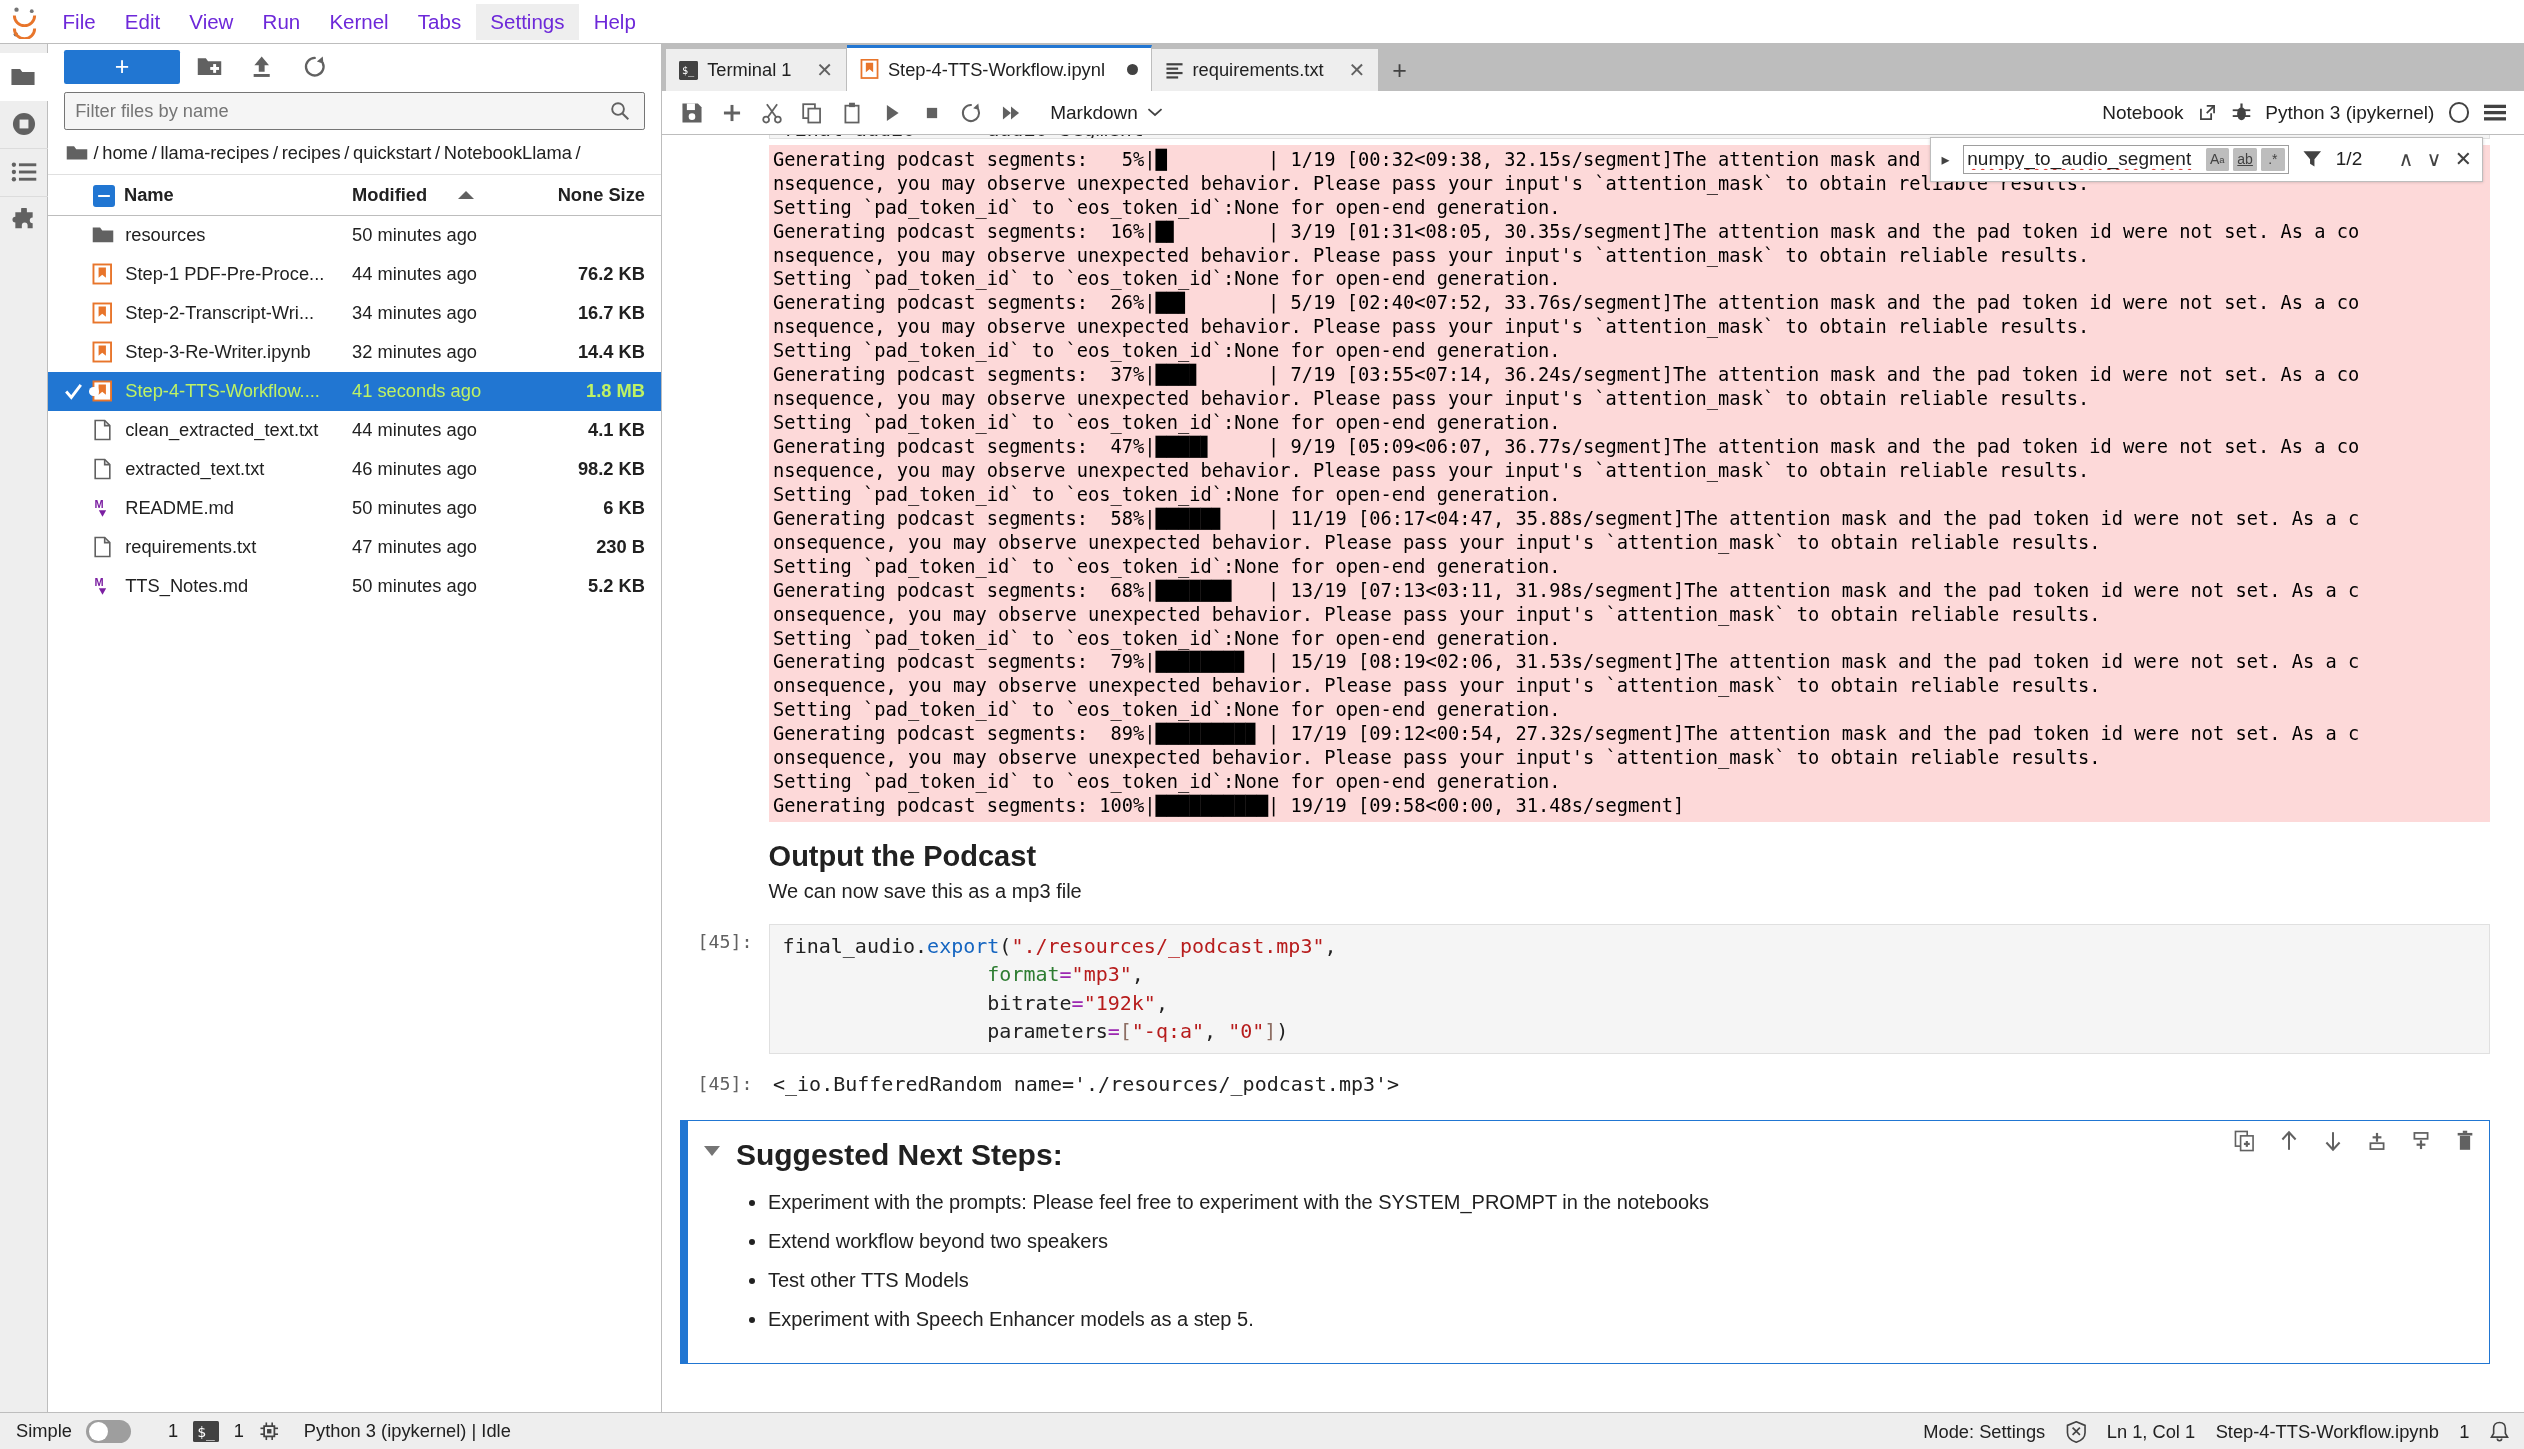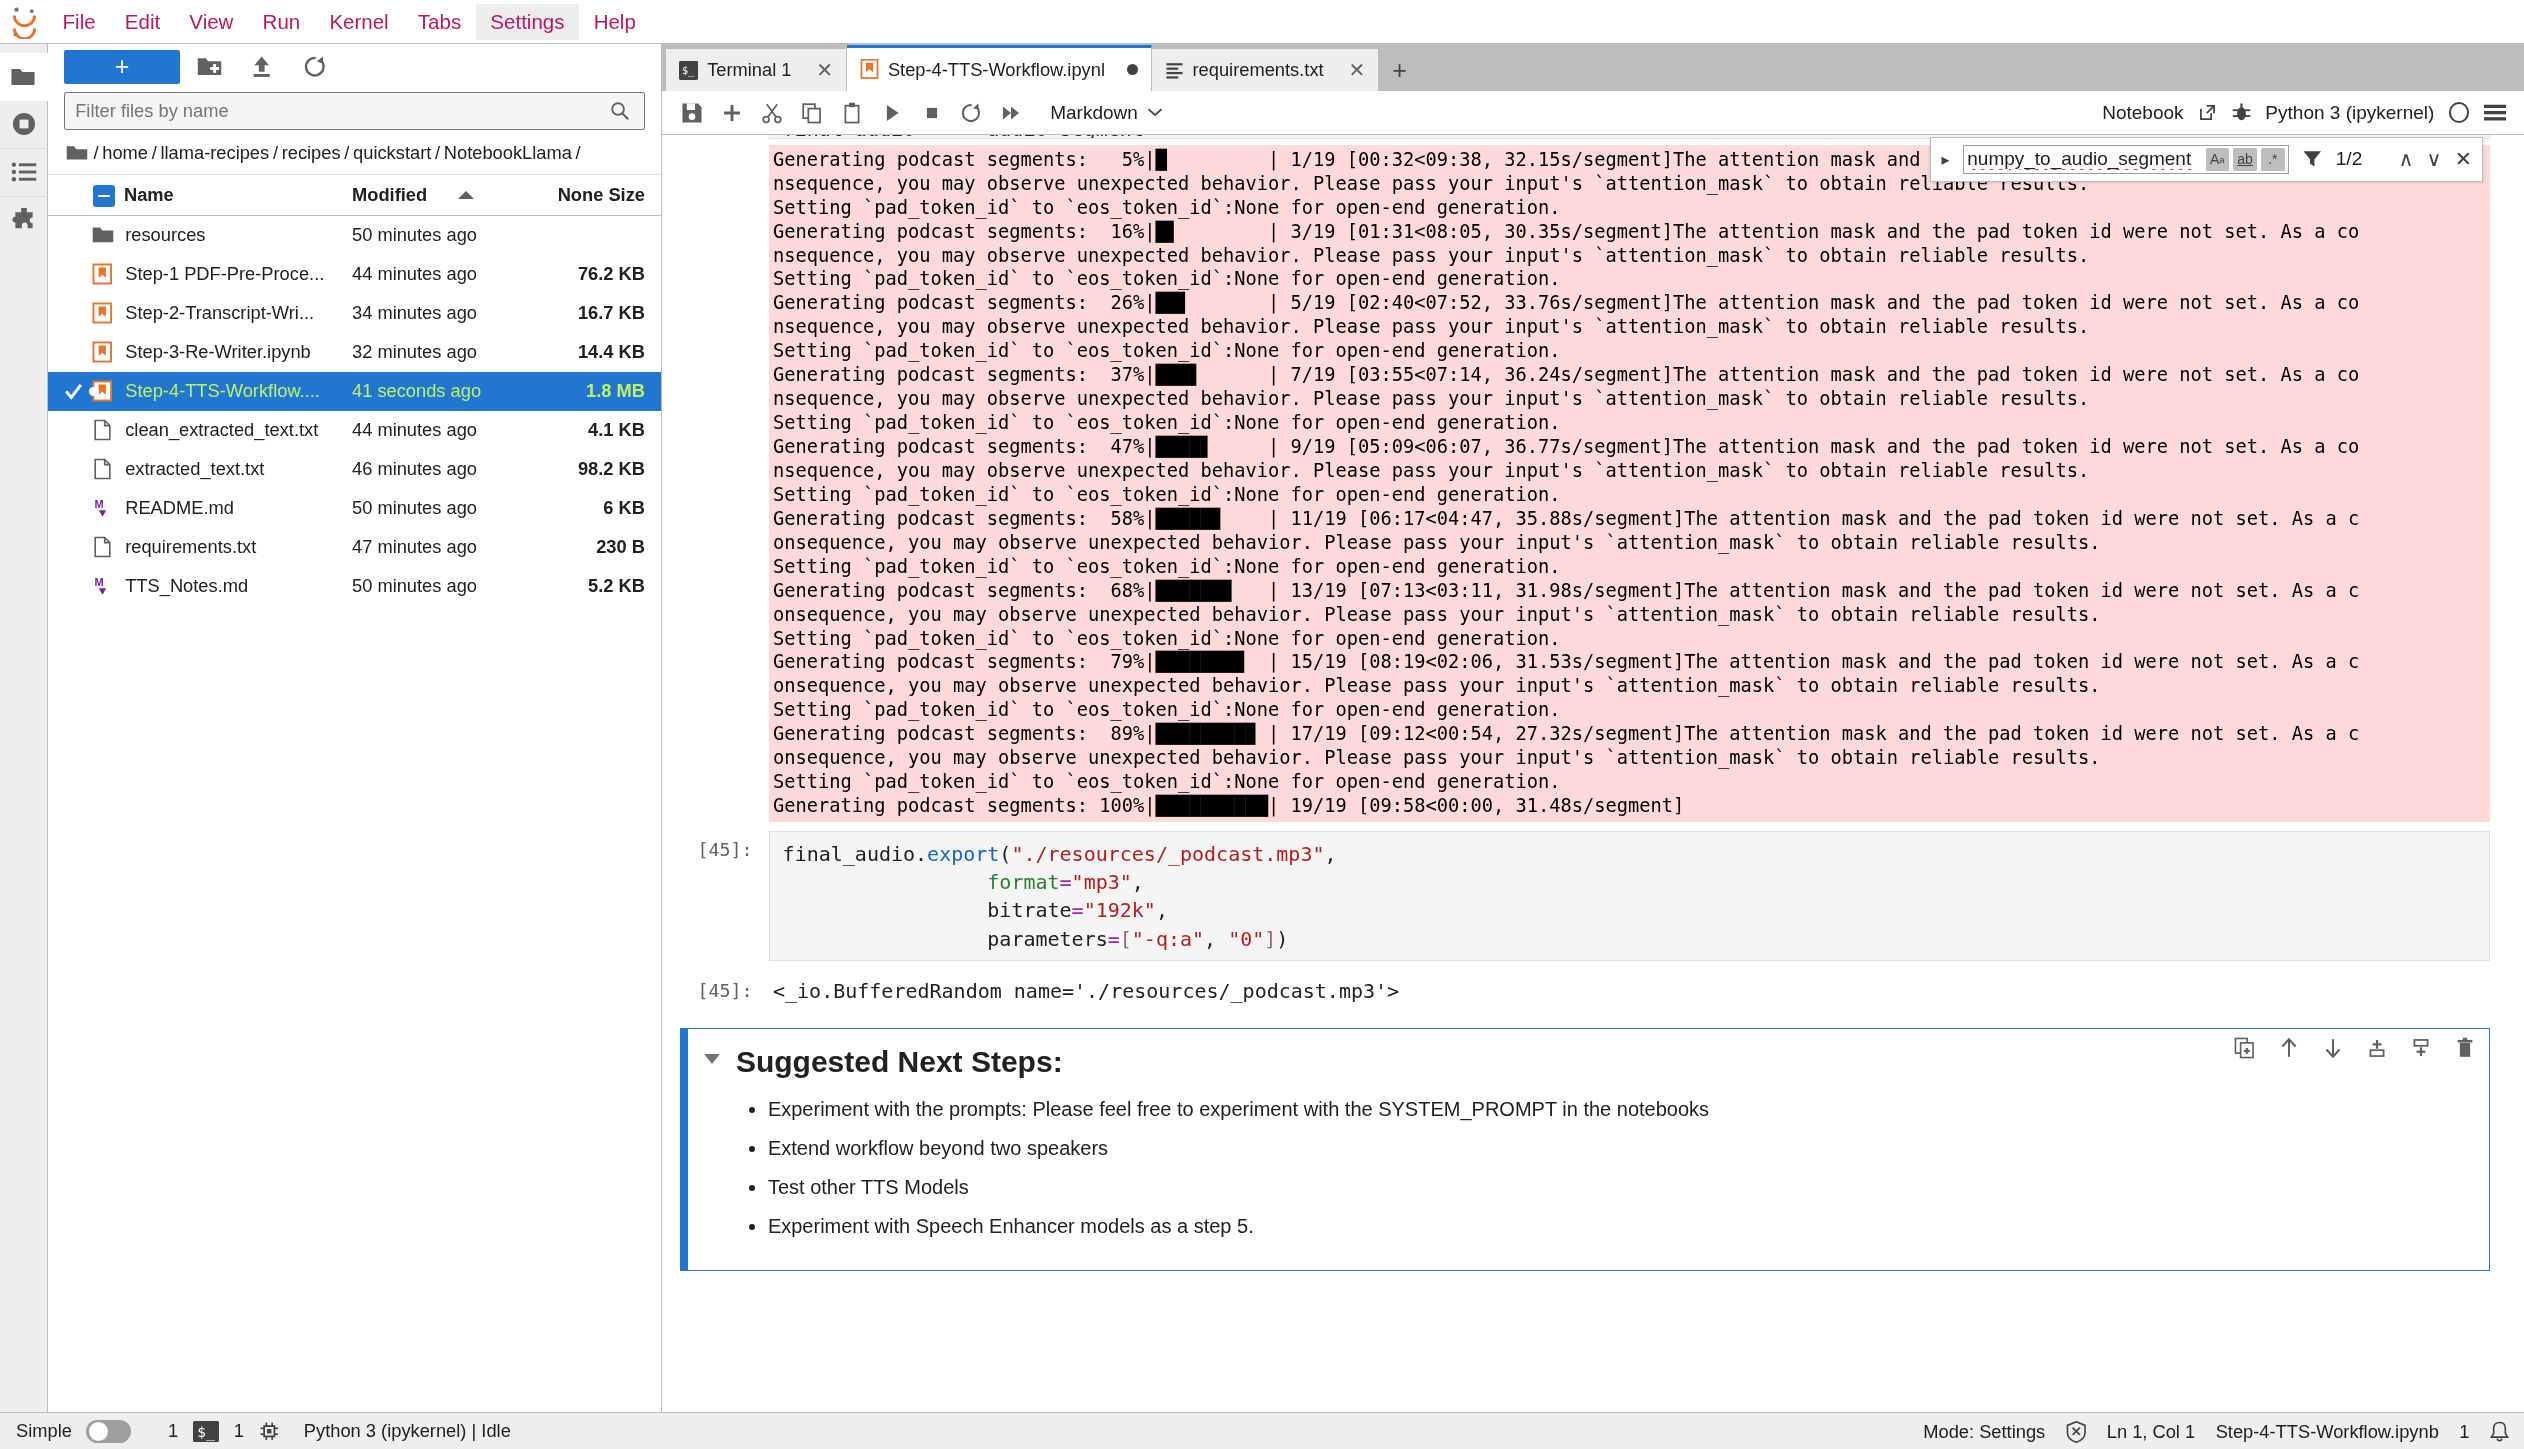--- a/index.html
+++ b/index.html
@@ -11,21 +11,21 @@
   body { display: flex; flex-direction: column; }
 
   
   .menubar {
     height: 44px; background: #fff; display: flex; align-items: center;
     border-bottom: 1.5px solid #bdbdbd; flex: 0 0 44px; position: relative;
   }
   .jupyter-logo { width: 48px; display:flex; align-items:center; justify-content:center; }
   .menu-item {
     padding: 0 14.6px; height: 36px; display: flex; align-items: center;
-    font-size: 20.5px; color: #be185d; cursor: default;
+    font-size: 20.5px; color: #6d28d9; cursor: default;
   }
   .menu-item.active { background: #eeeeee; }
 
   
   .main { flex: 1 1 auto; display: flex; min-height: 0; }
 
   
   .rail {
     width: 48px; background: #eeeeee; border-right: 0.7px solid #bdbdbd;
     display: flex; flex-direction: column; align-items: center; padding-top: 8.8px;
@@ -663,20 +663,27 @@
 Generating podcast segments:  79%|███████▉  | 15/19 [08:19&lt;02:06, 31.53s/segment]The attention mask and the pad token id were not set. As a c
 onsequence, you may observe unexpected behavior. Please pass your input's `attention_mask` to obtain reliable results.
 Setting `pad_token_id` to `eos_token_id`:None for open-end generation.
 Generating podcast segments:  89%|████████▉ | 17/19 [09:12&lt;00:54, 27.32s/segment]The attention mask and the pad token id were not set. As a c
 onsequence, you may observe unexpected behavior. Please pass your input's `attention_mask` to obtain reliable results.
 Setting `pad_token_id` to `eos_token_id`:None for open-end generation.
 Generating podcast segments: 100%|██████████| 19/19 [09:58&lt;00:00, 31.48s/segment]</div>
           </div>
         </div>
 
+        <div class="cell">
+          <div class="prompt"></div>
+          <div class="cell-body">
+            <div class="md-h2">Output the Podcast</div>
+            <div class="md-p">We can now save this as a mp3 file</div>
+          </div>
+        </div>
 
         <div class="cell" style="margin-top:8.8px;">
           <div class="prompt">[45]:</div>
           <div class="cell-body">
             <div class="codeblock"><span>final_audio.</span><span style="color:#1565c0">export</span><span>(</span><span style="color:#b71c1c">"./resources/_podcast.mp3"</span><span>,</span>
 <span>                 </span><span style="color:#2e7d32">format</span><span style="color:#9c27b0">=</span><span style="color:#b71c1c">"mp3"</span><span>,</span>
 <span>                 </span><span>bitrate</span><span style="color:#9c27b0">=</span><span style="color:#b71c1c">"192k"</span><span>,</span>
 <span>                 </span><span>parameters</span><span style="color:#9c27b0">=</span><span style="color:#8d6e63">[</span><span style="color:#b71c1c">"-q:a"</span><span>, </span><span style="color:#b71c1c">"0"</span><span style="color:#8d6e63">]</span><span>)</span></div>
           </div>
         </div>

